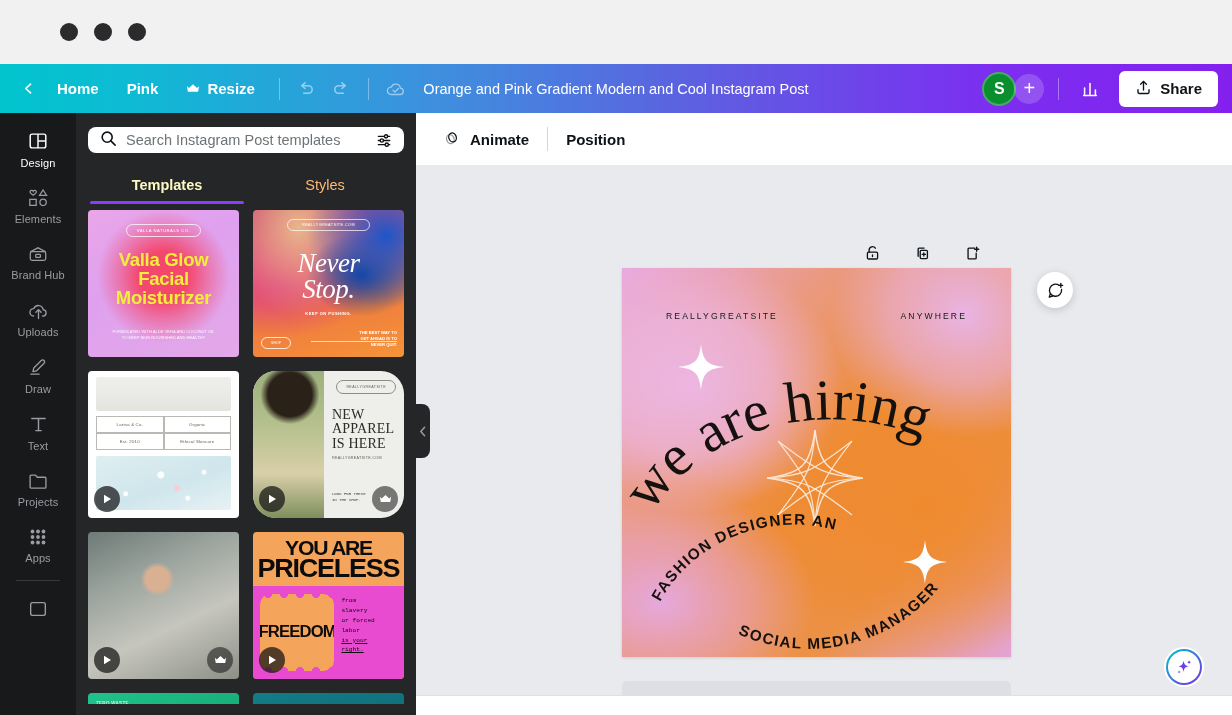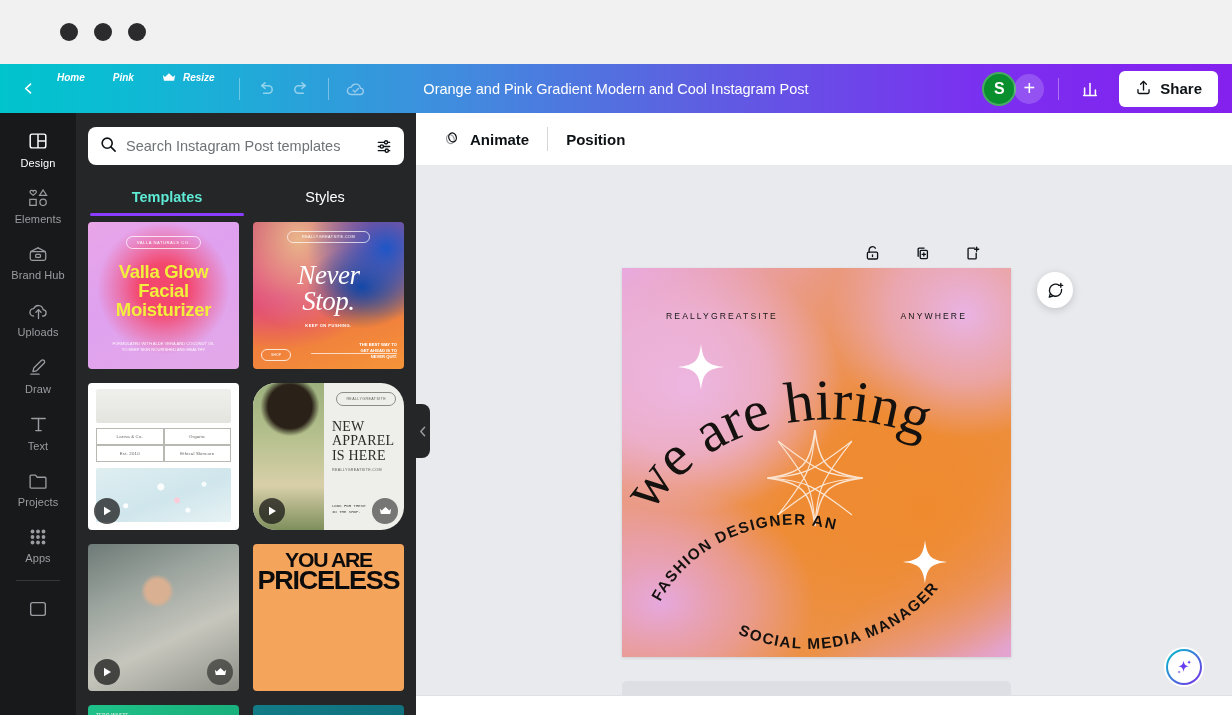--- a/index.html
+++ b/index.html
@@ -19,25 +19,24 @@
   .chrome-dot { width: 18px; height: 18px; border-radius: 50%; background: #2b2b2d; }
 
   
   .header {
     position: absolute; left: 0; top: 64px; width: 1232px; height: 49px;
     background: linear-gradient(90deg, #00c4cc 0%, #0dbbd4 10%, #3f8ede 36%, #5b63e0 55%, #7b2ff0 80%, #8420ee 100%);
     display: flex; align-items: center; color: #fff;
   }
   .hdr-left { display: flex; align-items: center; height: 100%; }
   .hdr-btn {
-    display: flex; align-items: flex-start; gap: 7px;
-    font-size: 10px; font-weight: bold; color: #fff;
+    display: flex; align-items: center; gap: 7px;
+    font-size: 15px; font-weight: bold; color: #fff;
     padding: 0 14px; height: 34px; border-radius: 5px; cursor: pointer;
     white-space: nowrap;
-    font-style: italic;
   }
   .back-chev { margin-left: 16px; margin-right: 2px; display: flex; align-items: center; cursor: pointer;
                padding: 6px; border-radius: 5px; }
   .hdr-sep { width: 1px; height: 22px; background: rgba(255,255,255,.35); margin: 0 10px; }
   .icon-btn {
     width: 34px; height: 34px; border-radius: 5px; display: flex;
     align-items: center; justify-content: center; cursor: pointer;
   }
   .icon-btn.dim svg { opacity: .5; }
   .hdr-title {
@@ -81,35 +80,35 @@
   .rail-divider { width: 44px; height: 1px; background: #35373b; margin: 6px 0 8px; }
 
   
   .panel {
     position: absolute; left: 76px; top: 113px; width: 340px; height: 602px;
     background: #252627; overflow: hidden;
   }
   .search-row { padding: 14px 12px 10px; }
   .search-box {
     display: flex; align-items: center; background: #fff; border-radius: 8px;
-    height: 38px; padding: 0 8px 0 12px; gap: 9px;
+    height: 26px; padding: 0 8px 0 12px; gap: 9px;
   }
   .search-input {
     border: 0; outline: 0; flex: 1; font-size: 14.5px; color: #0d1216;
     font-family: "Liberation Sans", sans-serif; background: transparent; min-width: 0;
   }
   .search-input::placeholder { color: #6e7377; }
   .filter-ico { cursor: pointer; display: flex; align-items: center; padding: 3px; }
 
   .tabs { display: flex; padding: 4px 12px 0; position: relative; }
   .tab {
-    flex: 1; text-align: center; font-size: 14.5px; color: #ffffff;
+    flex: 1; text-align: center; font-size: 14.5px; color: #fdba74;
     padding: 10px 0 11px; cursor: pointer; position: relative; font-weight: 500;
   }
-  .tab.active { color: #5eead4; font-weight: bold; }
+  .tab.active { color: #fef9c3; font-weight: bold; }
   .tab.active::after {
     content: ''; position: absolute; left: 2px; right: 2px; bottom: 0;
     height: 3px; background: #8b3dff; border-radius: 2px;
   }
 
   .grid {
     display: grid; grid-template-columns: 1fr 1fr; gap: 14px;
     padding: 6px 12px 12px; height: 500px; overflow: hidden;
   }
   .thumb {
@@ -593,20 +592,33 @@
             <path d="M1 3.2l2.4 2.1L8 1l4.6 4.3L15 3.2l-1.2 6.6H2.2L1 3.2z"></path>
           </svg>
       </div>
     </div>
 
     <div class="thumb t-priceless">
       <div class="pr-head">
         <div class="pr-l1">YOU ARE</div>
         <div class="pr-l2">PRICELESS</div>
       </div>
+      <div class="pr-body">
+        <div class="pr-blob">
+          <span class="pr-freedom">FREEDOM</span>
+        </div>
+        <div class="pr-text">
+          from<br>slavery<br>or forced<br>labor<br><span class="pr-u">is your</span><br><span class="pr-u">right.</span>
+        </div>
+        <div class="play-badge">
+          <svg width="9" height="10" viewBox="0 0 9 10" fill="#fff">
+              <path d="M1 .8 8 5 1 9.2z"></path>
+            </svg>
+        </div>
+      </div>
     </div>
 
     <div class="thumb t-zero">
       <div class="zw-k">ZERO WASTE</div>
       <div class="zw-t">Outdoor</div>
       <div class="zw-card"></div>
     </div>
 
     <div class="thumb t-teal"></div>
   </div>

